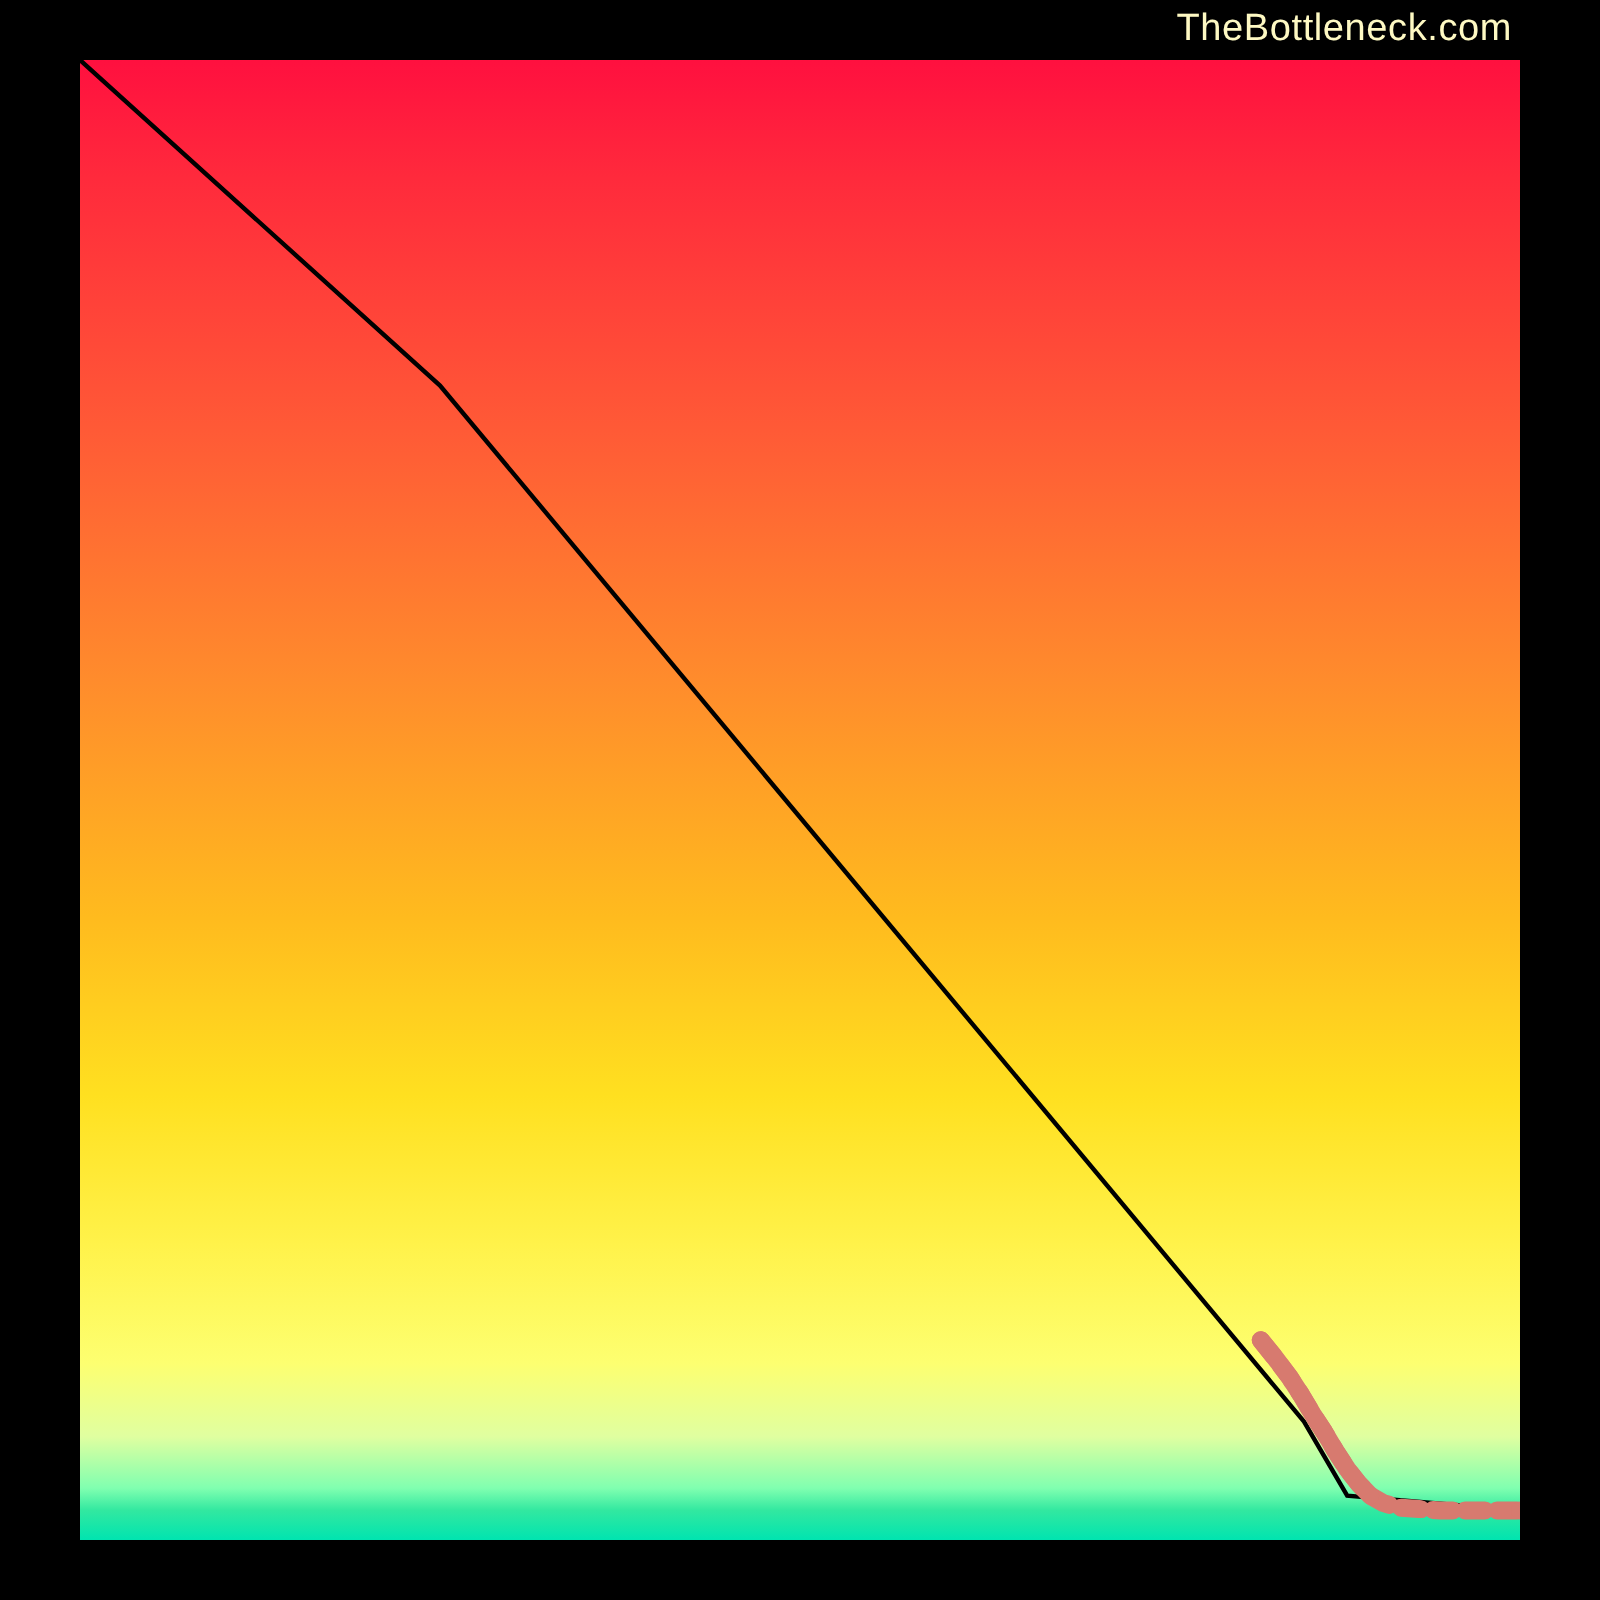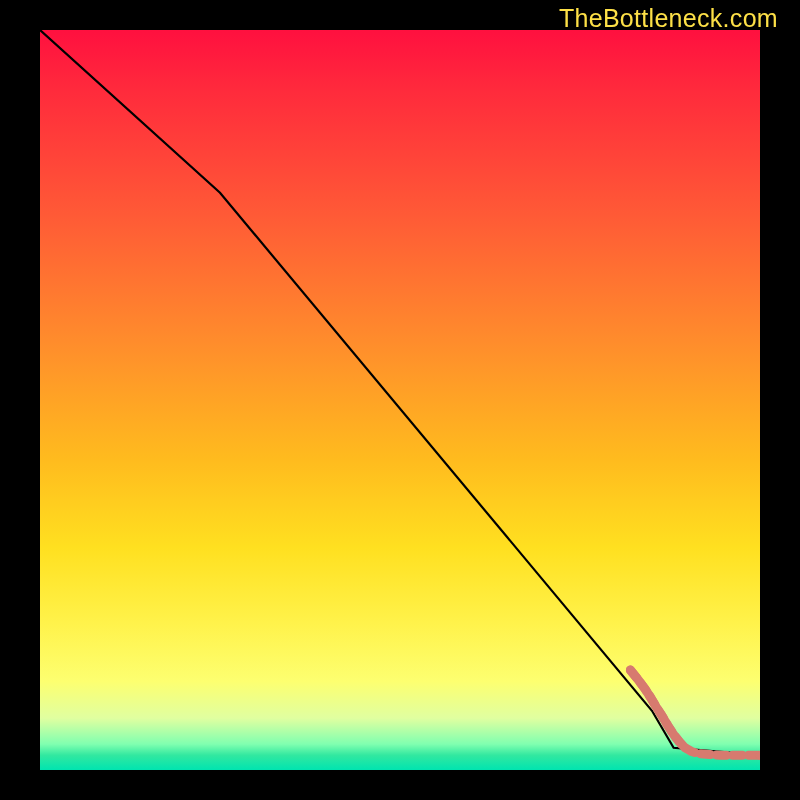--- a/index.html
+++ b/index.html
@@ -45,23 +45,23 @@
   svg.overlay {
     position: absolute;
     left: 40px;
     top: 30px;
     width: 720px;
     height: 740px;
   }
   .watermark {
     position: absolute;
     top: 4px;
-    right: 22px;
-    color: #fde047;
-    font-size: 25px;
+    right: 44px;
+    color: #fef9c3;
+    font-size: 19px;
     letter-spacing: 0.3px;
   }
 </style>
 </head>
 <body>
 
 <div class="frame">
   <div class="plot"></div>
   <svg class="overlay" viewBox="0 0 720 740">
     <path id="black-curve" fill="none" stroke="#000" stroke-width="2.2" d="M0.0 0.0 L180.0 162.8 L612.0 680.8 L633.6 717.8 L720.0 725.2"></path>

